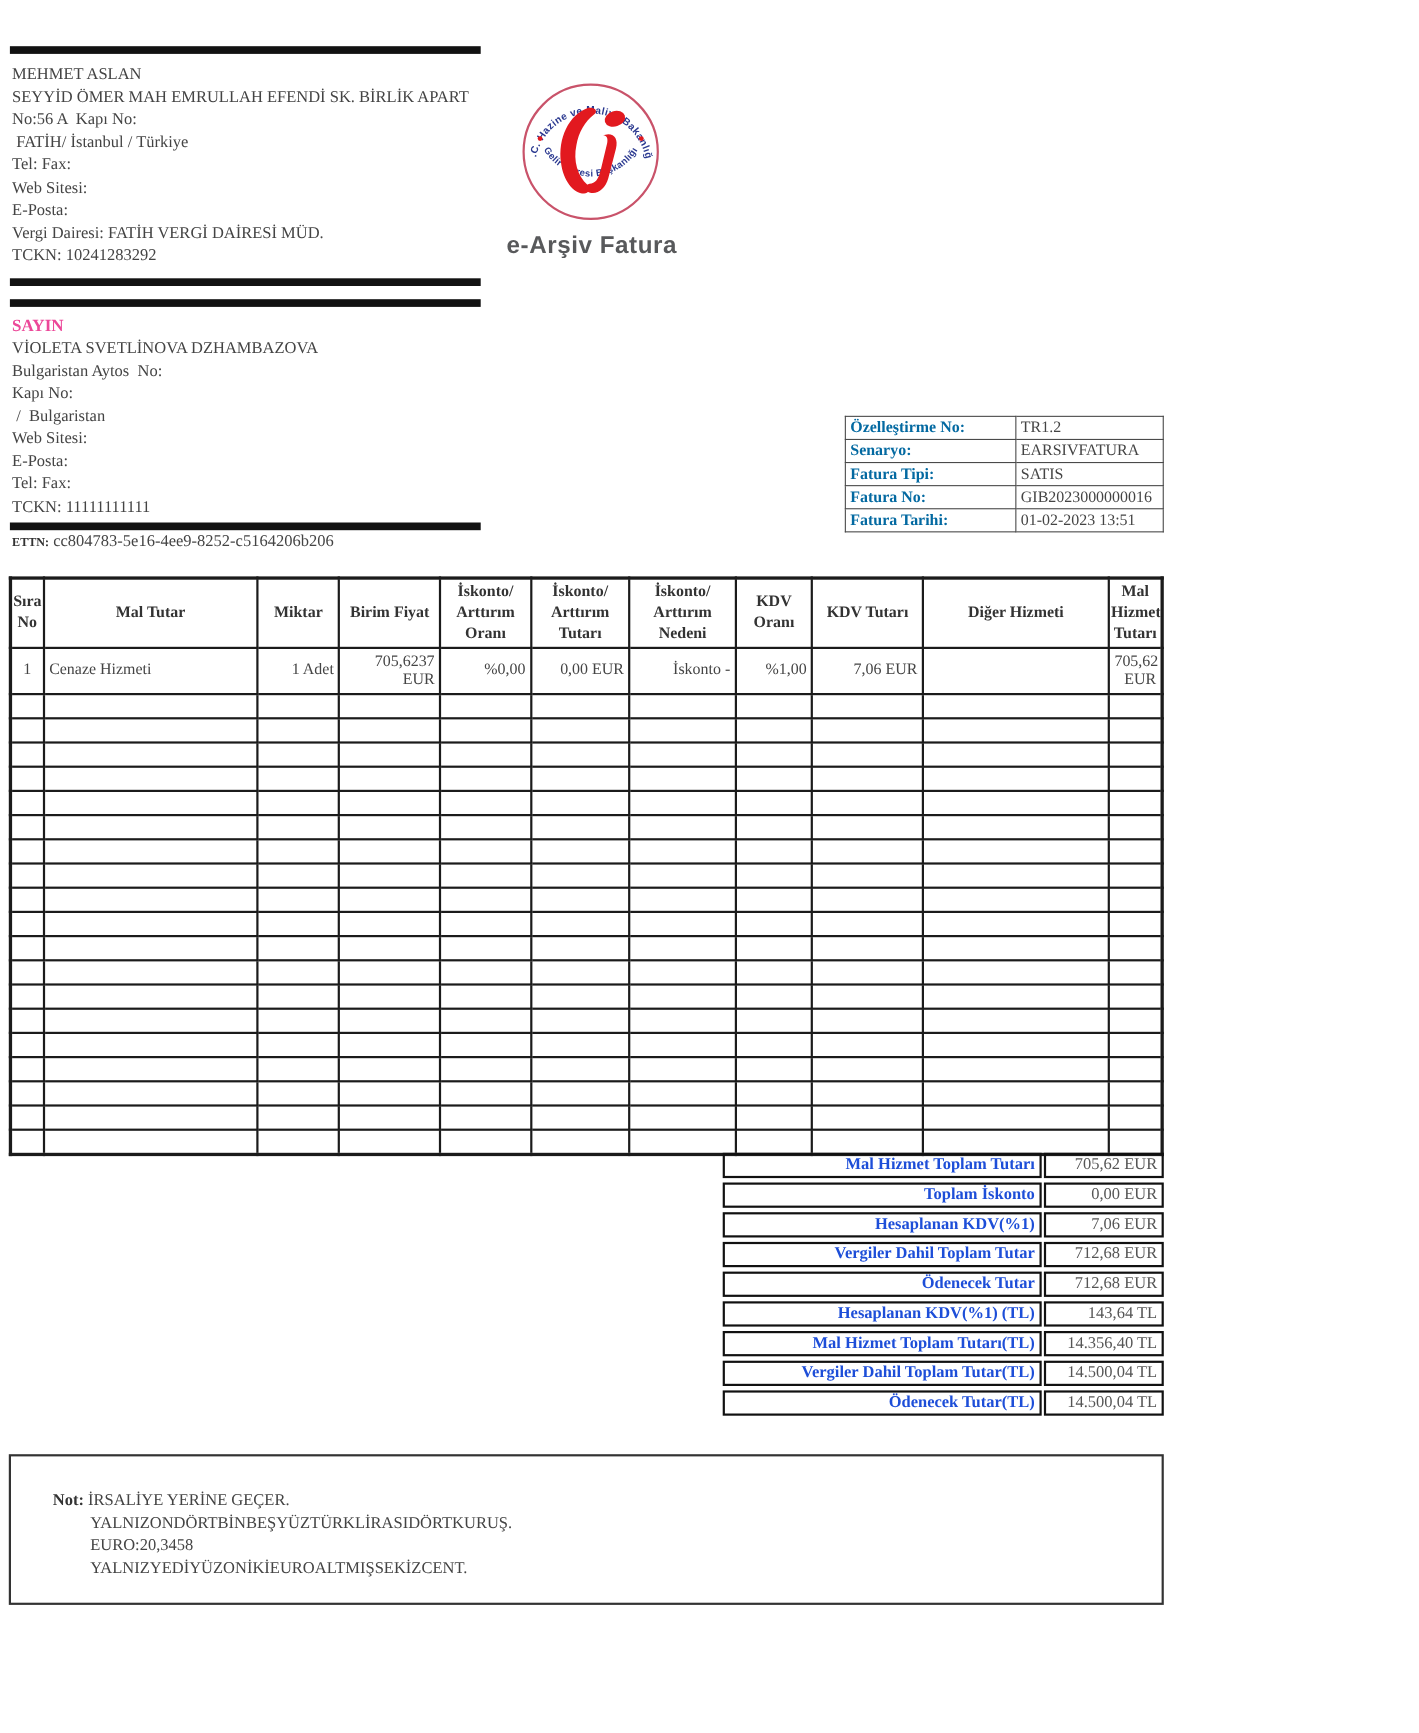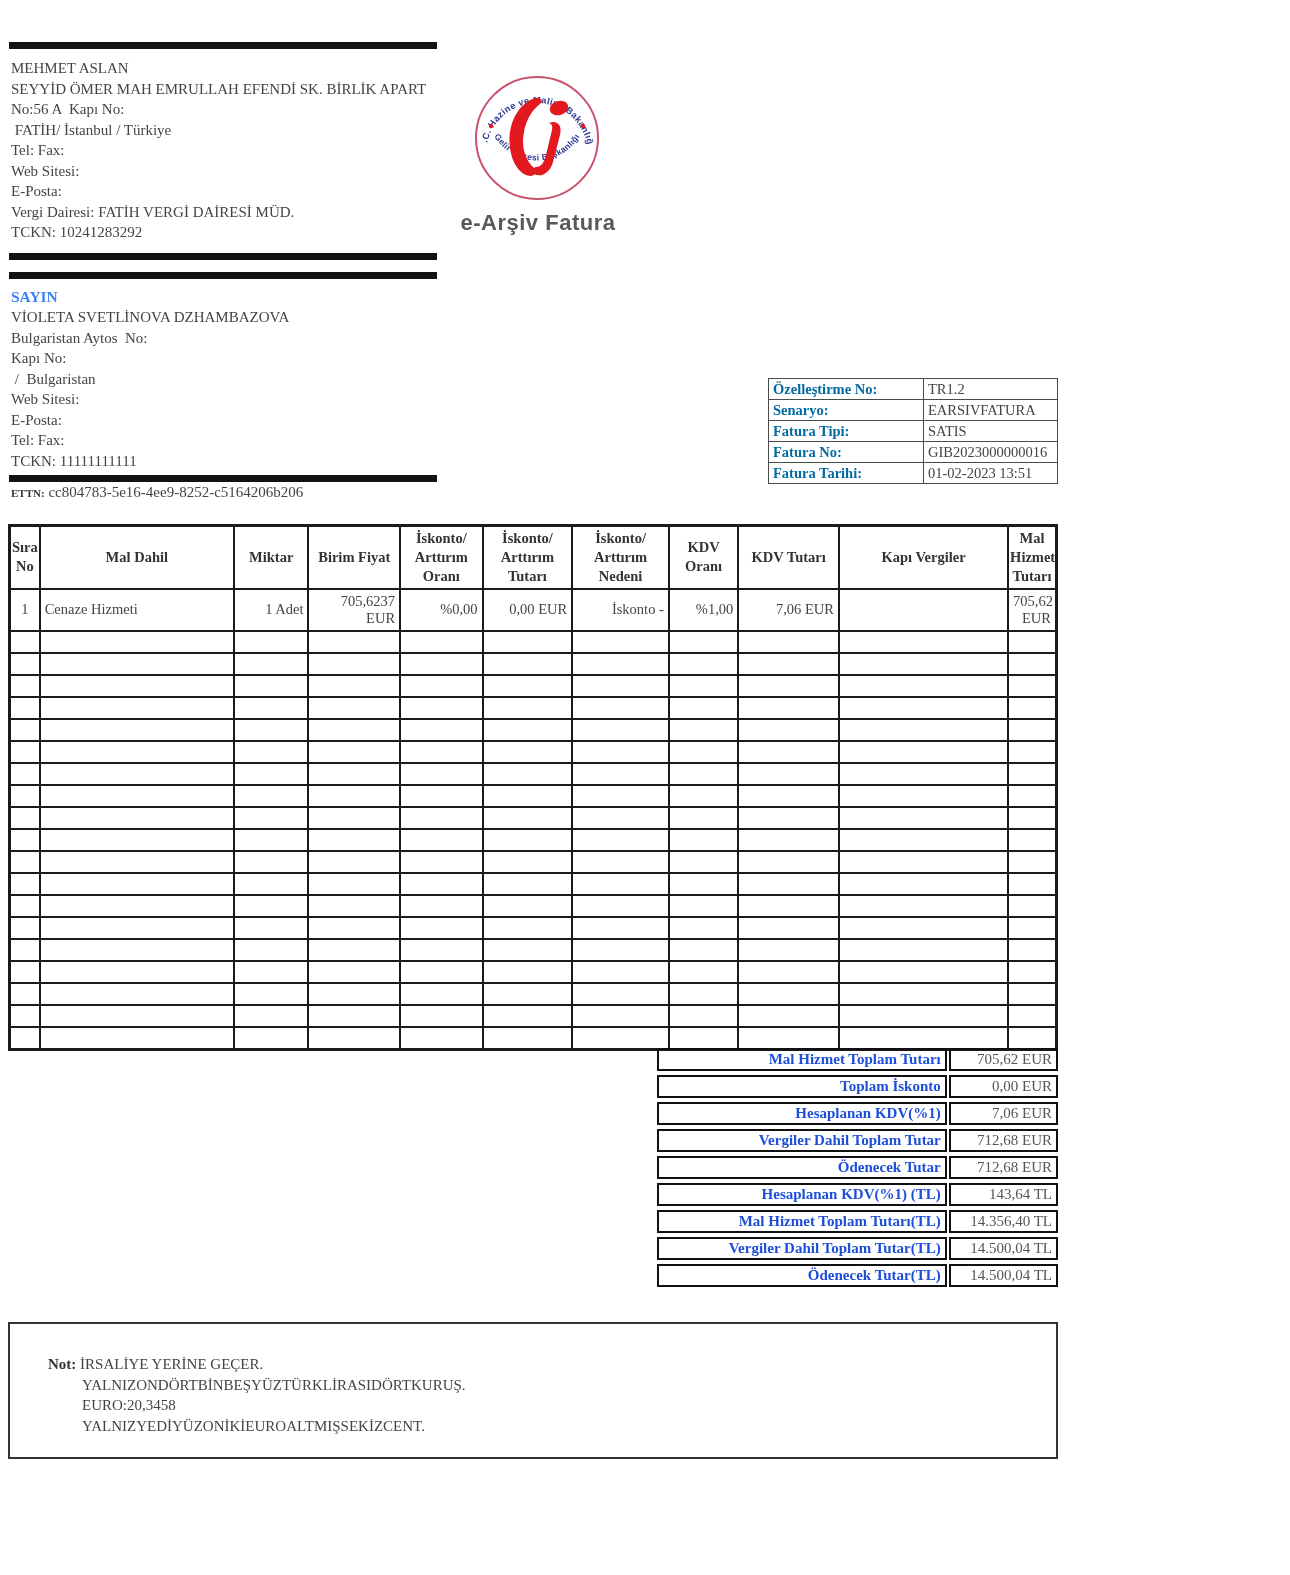--- a/index.html
+++ b/index.html
@@ -9,21 +9,21 @@
     color:#3a3a3a;
   }
   .abs{position:absolute;}
   .bar{position:absolute;left:9px;width:428px;height:7px;background:#121212;}
   .tline{white-space:pre-wrap;font-size:15px;line-height:20.5px;color:#444;}
   .bold{font-weight:bold;color:#333;}
 
   
   #seller-block{left:11px;top:58px;width:430px;}
   #buyer-block{left:11px;top:286px;width:430px;}
-  #buyer-heading{font-weight:bold;font-size:15.5px;line-height:21px;color:#3b82f6;}
+  #buyer-heading{font-weight:bold;font-size:15.5px;line-height:21px;color:#ec4899;}
 
   
   #ettn-line{left:11px;top:484px;font-size:15px;color:#444;}
   #ettn-line .bold{font-size:11px;}
 
   
   #logo-wrap{left:473px;top:74px;width:128px;height:128px;}
   #earsiv-title{left:443px;top:210px;width:190px;text-align:center;
     font-family:"Liberation Sans","DejaVu Sans",sans-serif;
     font-weight:bold;font-size:22px;color:#58595b;letter-spacing:.5px;}
@@ -161,36 +161,36 @@
       <col style="width: 96px;">
       <col style="width: 69px;">
       <col style="width: 100px;">
       <col style="width: 168px;">
       <col style="width: 48px;">
     </colgroup>
   <thead>
       <tr>
         <th>Sıra
 No</th>
-        <th>Mal Dahil</th>
+        <th>Mal Tutar</th>
         <th>Miktar</th>
         <th>Birim Fiyat</th>
         <th>İskonto/
 Arttırım
 Oranı</th>
         <th>İskonto/
 Arttırım
 Tutarı</th>
         <th>İskonto/
 Arttırım
 Nedeni</th>
         <th>KDV
 Oranı</th>
         <th>KDV Tutarı</th>
-        <th>Kapı Vergiler</th>
+        <th>Diğer Hizmeti</th>
         <th>Mal
 Hizmet
 Tutarı</th>
       </tr>
     </thead>
   <tbody>
       <tr class="data-row">
         <td class="ac">1</td>
         <td class="al">Cenaze Hizmeti</td>
         <td class="ar">1 Adet</td>

